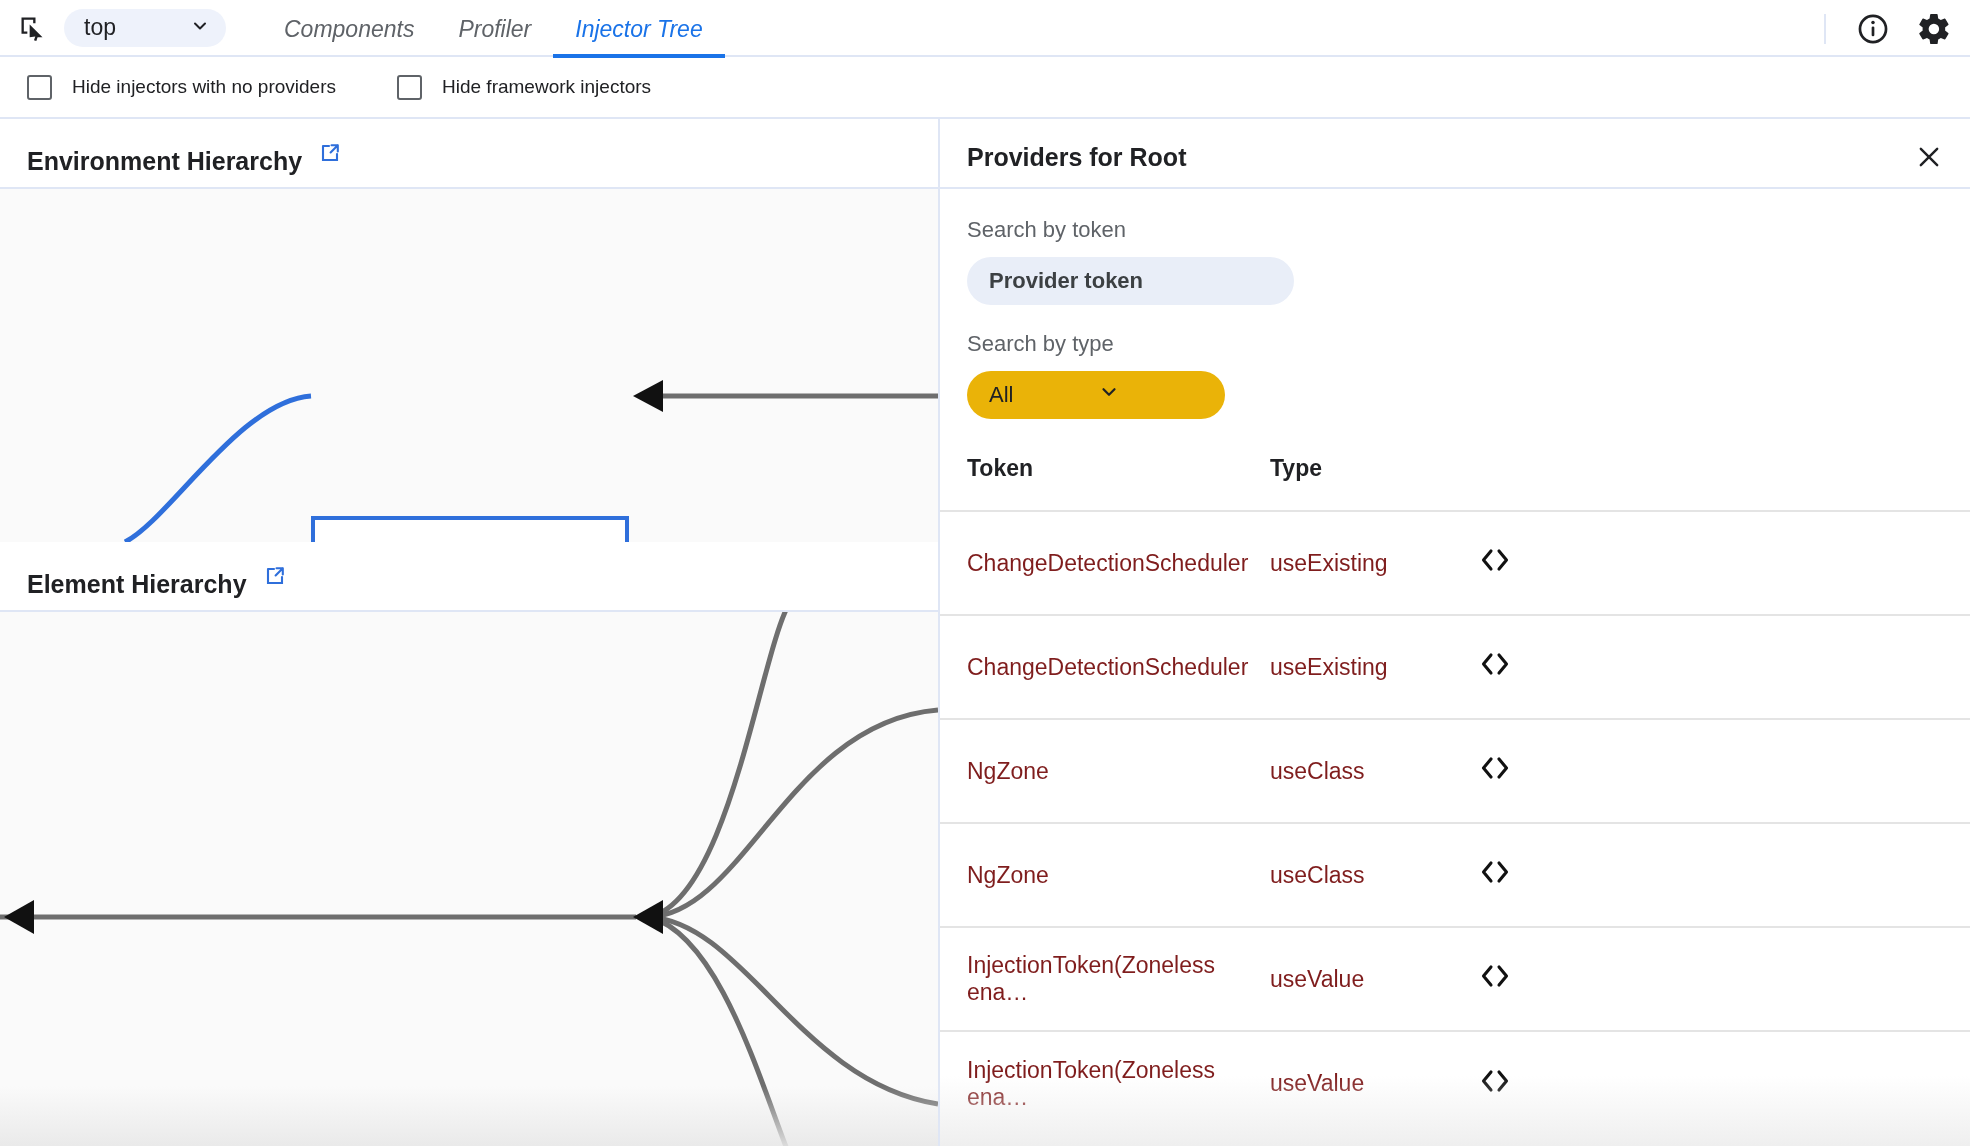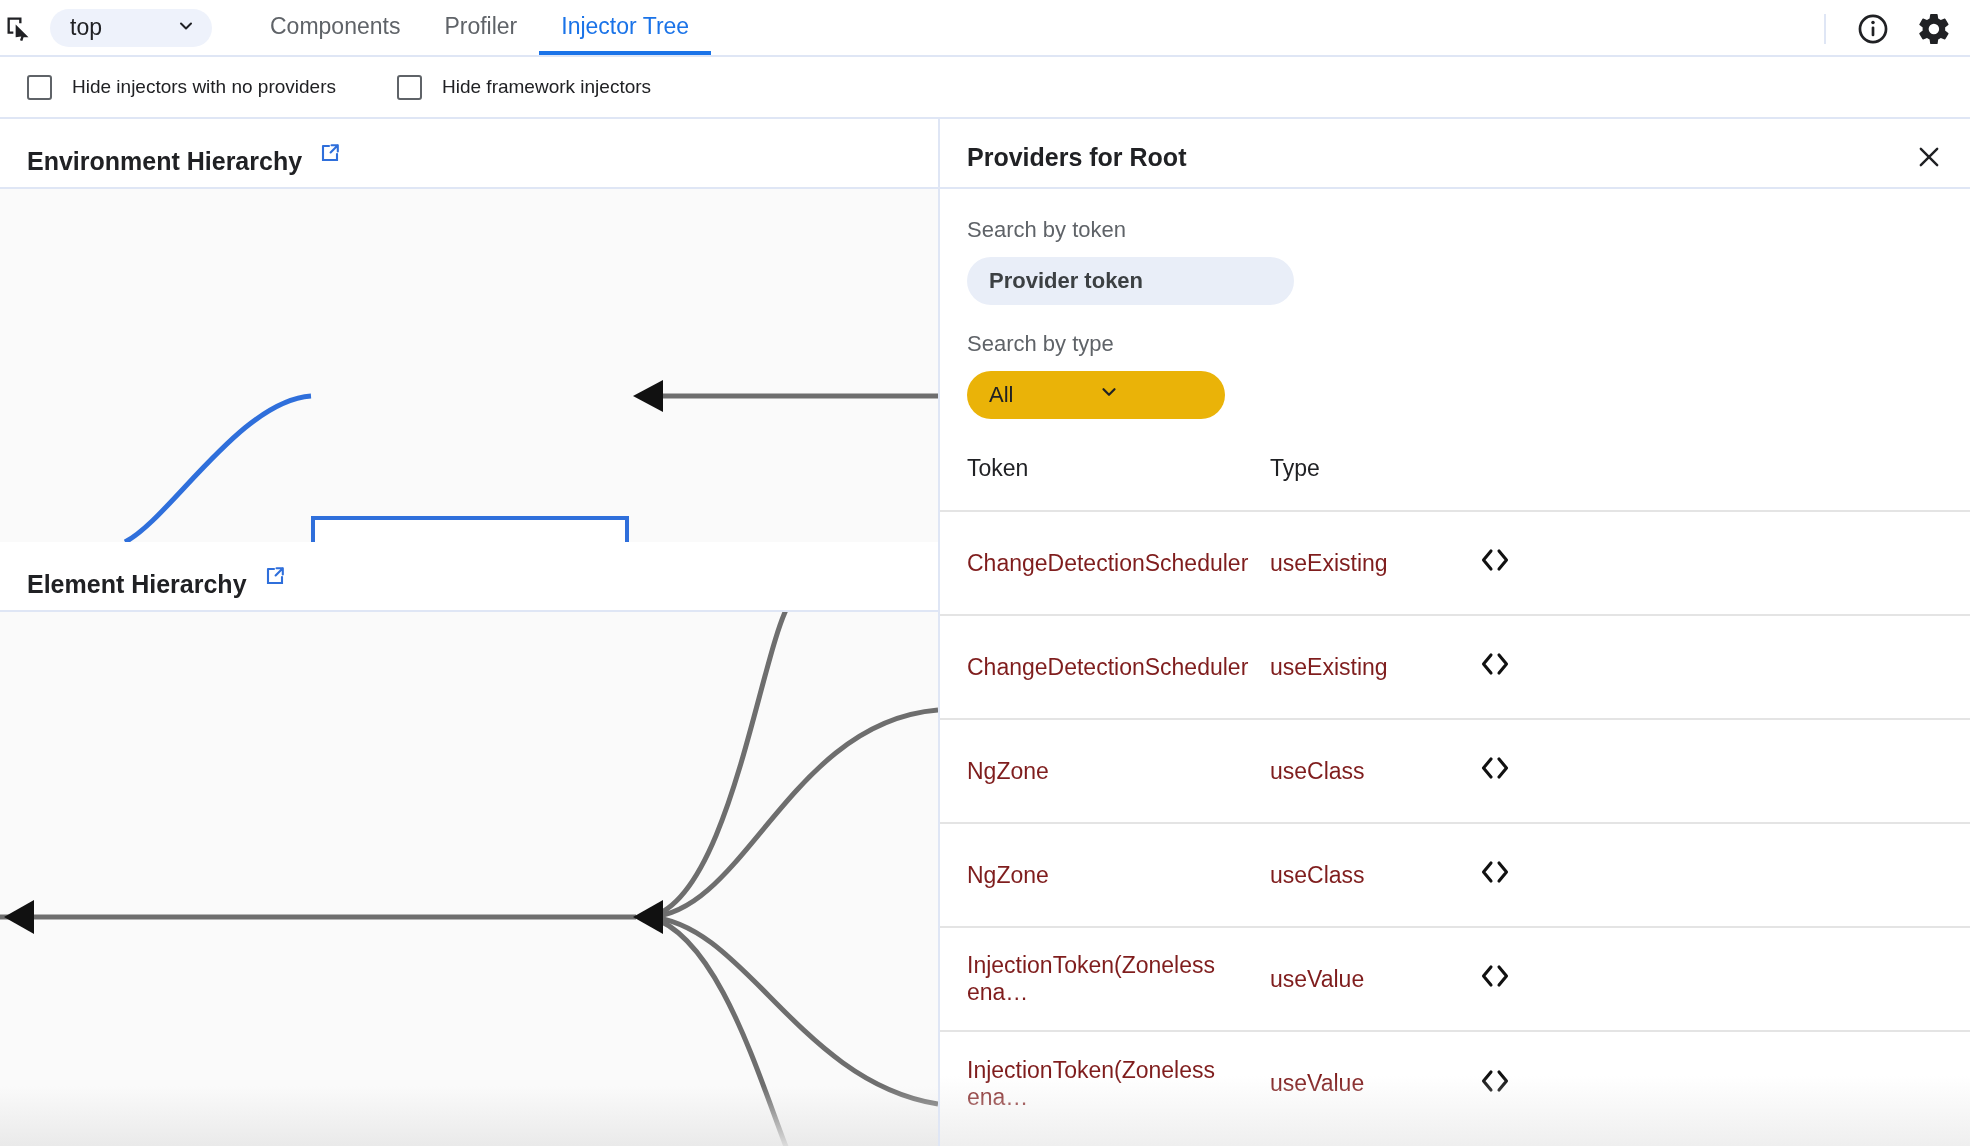--- a/index.html
+++ b/index.html
@@ -12,40 +12,40 @@
 
   
   .topbar {
     height: 57px;
     display: flex;
     align-items: center;
     background: #ffffff;
     border-bottom: 2px solid #dfe6f5;
     position: relative;
   }
-  .topbar-left { display: flex; align-items: center; }
+  .topbar-left { display: flex; align-items: center; padding-left: 14px; }
   .inspect-btn {
     width: 36px; height: 36px;
     display: flex; align-items: center; justify-content: center;
     cursor: pointer;
   }
   .frame-select {
     margin-left: 14px;
     width: 162px; height: 38px;
     background: #eef2fb;
     border-radius: 19px;
     display: flex; align-items: center;
     padding: 0 16px 0 20px;
     cursor: pointer;
     position: relative;
   }
   .frame-select-label {
     font-size: 23px; color: #202124; flex: 1;
   }
-  .tabs { display: flex; align-items: flex-end; height: 54px; margin-left: 36px; }
+  .tabs { display: flex; align-items: flex-start; height: 54px; margin-left: 36px; font-style: italic; }
   .tab {
     display: flex; align-items: center;
     padding: 0 22px;
     font-size: 23px;
     color: #5f6368;
     cursor: pointer;
     position: relative;
     height: 57px;
   }
   .tab.active { color: #1a73e8; }
@@ -173,21 +173,21 @@
     font-size: 22px;
     color: #202124;
     cursor: pointer;
   }
   .field-select span { flex: 1; }
 
   .table-wrap { margin-top: 36px; position: relative; flex: 1; overflow: hidden; }
   .prov-table { width: 100%; border-collapse: collapse; }
   .prov-table th {
     text-align: left;
-    font-size: 23px; font-weight: normal; color: #202124;
+    font-size: 23px; font-weight: bold; color: #202124;
     padding: 0 0 28px 0;
     margin-left: 16px;
   }
   .prov-table th:first-child { padding-left: 27px; width: 330px; }
   .prov-table th:nth-child(2) { width: 210px; }
   .prov-table td {
     font-size: 23px; color: #7f1d1d;
     height: 104px;
     border-top: 2px solid #e4e4e4;
     vertical-align: middle;

